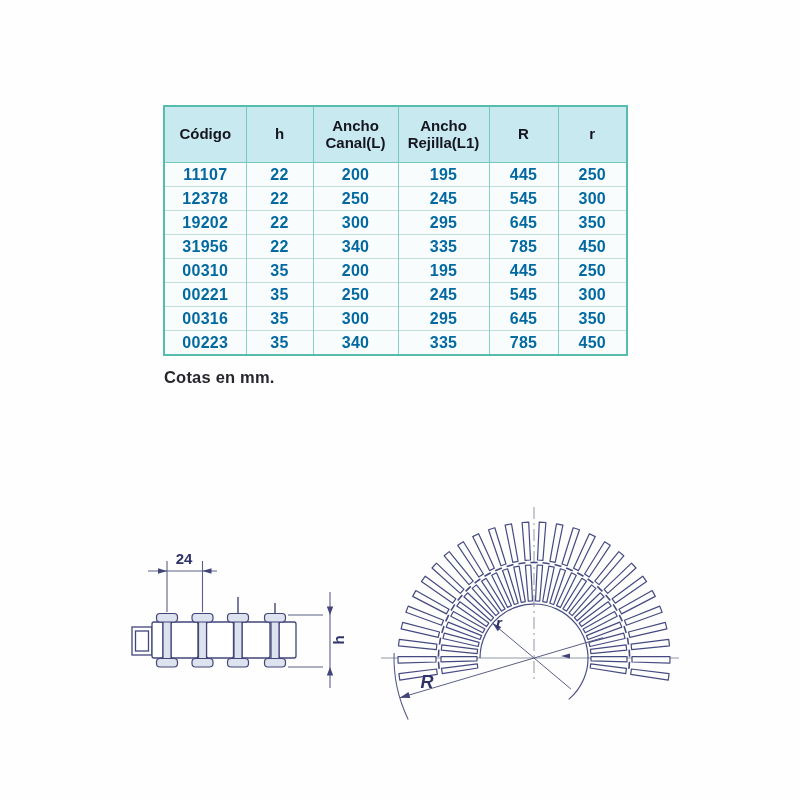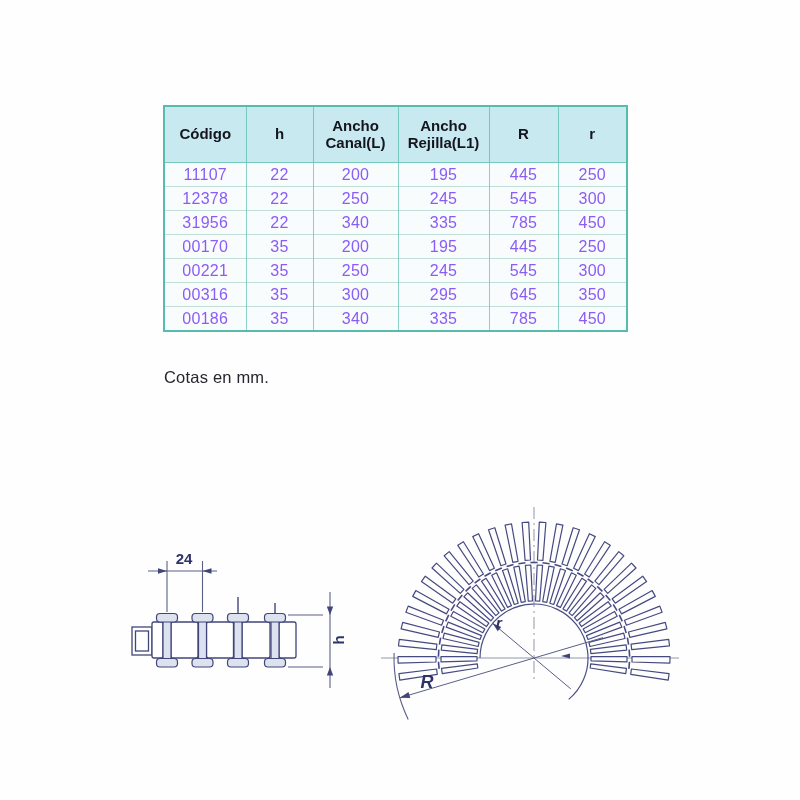--- a/index.html
+++ b/index.html
@@ -11,27 +11,27 @@
   .table-wrap{position:absolute;left:163px;top:105px;}
   table.specs{border-collapse:collapse;table-layout:fixed;
     border:2px solid #56bcae;background:#f9fcfc;}
   table.specs th{
     height:55px;background:#c8e9f0;color:#15151f;
     font-size:15px;font-weight:bold;line-height:1.12;white-space:pre-line;
     text-align:center;vertical-align:middle;padding:0 1px;
     border-left:1.5px solid #74c9bd;border-bottom:1.5px solid #74c9bd;}
   table.specs th:first-child{border-left:none;}
   table.specs td{
-    height:23px;color:#8b5cf6;font-size:16px;font-weight:normal;letter-spacing:.3px;
+    height:23px;color:#0369a1;font-size:16px;font-weight:bold;letter-spacing:.3px;
     text-align:center;vertical-align:middle;padding:0;
     border-left:1.5px solid #8ad0c5;border-top:1px solid #c2ded9;}
   table.specs td:first-child{border-left:none;}
   table.specs tbody tr:first-child td{border-top:none;}
 
-  .note{position:absolute;left:164px;top:368px;font-size:16.5px;font-weight:400;
+  .note{position:absolute;left:164px;top:368px;font-size:16.5px;font-weight:700;
         color:#26262e;letter-spacing:.2px;}
 
   svg{position:absolute;display:block;}
   #profile-svg{left:120px;top:535px;}
   #fan-svg{left:375px;top:495px;}
   svg text{font-family:"Liberation Sans",sans-serif;}
 </style>
 </head>
 <body>
 
@@ -70,29 +70,37 @@
           </tr>
           <tr>
             <td>12378</td>
             <td>22</td>
             <td>250</td>
             <td>245</td>
             <td>545</td>
             <td>300</td>
           </tr>
           <tr>
+            <td>19202</td>
+            <td>22</td>
+            <td>300</td>
+            <td>295</td>
+            <td>645</td>
+            <td>350</td>
+          </tr>
+          <tr>
             <td>31956</td>
             <td>22</td>
             <td>340</td>
             <td>335</td>
             <td>785</td>
             <td>450</td>
           </tr>
           <tr>
-            <td>00170</td>
+            <td>00310</td>
             <td>35</td>
             <td>200</td>
             <td>195</td>
             <td>445</td>
             <td>250</td>
           </tr>
           <tr>
             <td>00221</td>
             <td>35</td>
             <td>250</td>
@@ -102,21 +110,21 @@
           </tr>
           <tr>
             <td>00316</td>
             <td>35</td>
             <td>300</td>
             <td>295</td>
             <td>645</td>
             <td>350</td>
           </tr>
           <tr>
-            <td>00186</td>
+            <td>00223</td>
             <td>35</td>
             <td>340</td>
             <td>335</td>
             <td>785</td>
             <td>450</td>
           </tr>
         </tbody>
     </table>
   </div>
 

